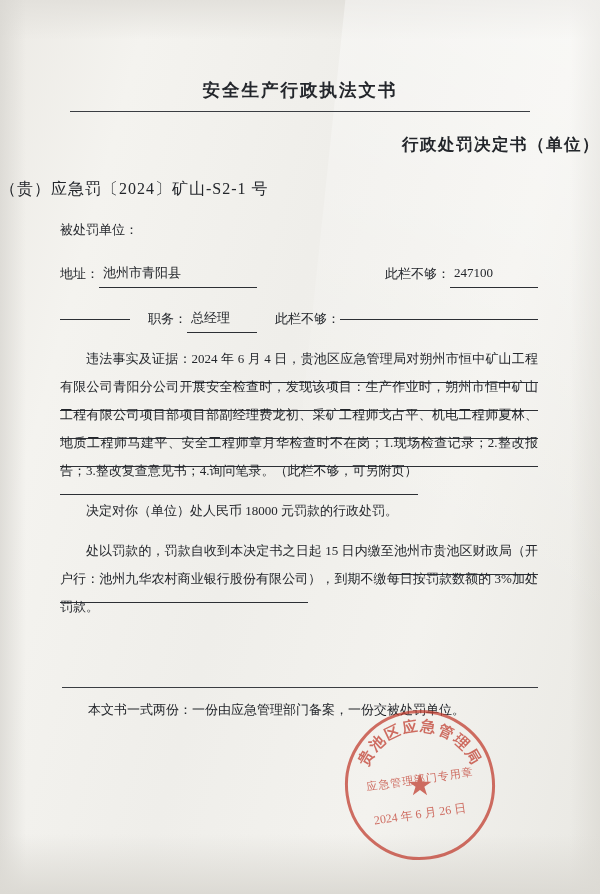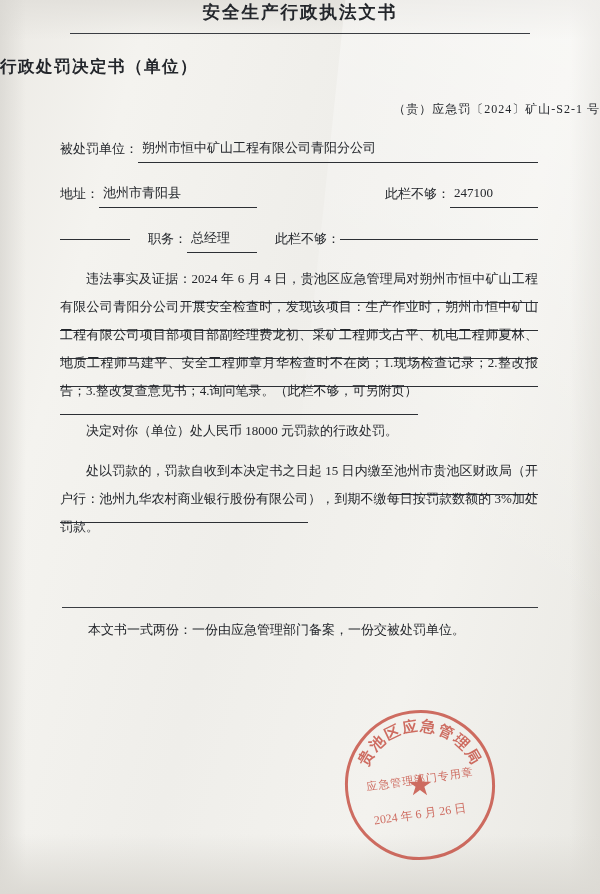--- a/index.html
+++ b/index.html
@@ -55,37 +55,38 @@
     width: 600px;
     height: 894px;
     color: #23262b;
   }
 
   .title-main {
     text-align: center;
     font-size: 17.5px;
     font-weight: bold;
     letter-spacing: 2px;
+    margin-top: 78px;
   }
   .rule {
     height: 1px;
     background: #3a3d42;
     margin: 9px 70px 0 70px;
   }
 
   .title-sub {
-    text-align: left;
+    text-align: right;
     font-size: 16.5px;
     font-weight: bold;
     letter-spacing: 1.5px;
     margin-top: 22px;
   }
   .doc-no {
-    text-align: right;
-    font-size: 12px;
+    text-align: left;
+    font-size: 16px;
     letter-spacing: 1px;
     margin-top: 23px;
   }
 
   .body {
     margin: 0 62px 0 60px;
     font-size: 13px;
     line-height: 27px;
   }
   .field-row {
@@ -214,21 +215,20 @@
     <div class="rule"></div>
 
     <div class="title-sub">行政处罚决定书（单位）</div>
 
     <div class="doc-no">（贵）应急罚〔2024〕矿山-S2-1 号</div>
 
     <div class="body">
 
       <div class="field-row">
         <span class="label">被处罚单位：</span>
-        <span class="u grow">朔州市恒中矿山工程有限公司青阳分公司</span>
       </div>
 
       <div class="field-row">
         <span class="label">地址：</span>
         <span class="u" style="min-width:150px">池州市青阳县</span>
         <span class="gap" style="flex:1 1 auto"></span>
         <span class="label">此栏不够：</span>
         <span class="u" style="min-width:80px">247100</span>
       </div>
 

